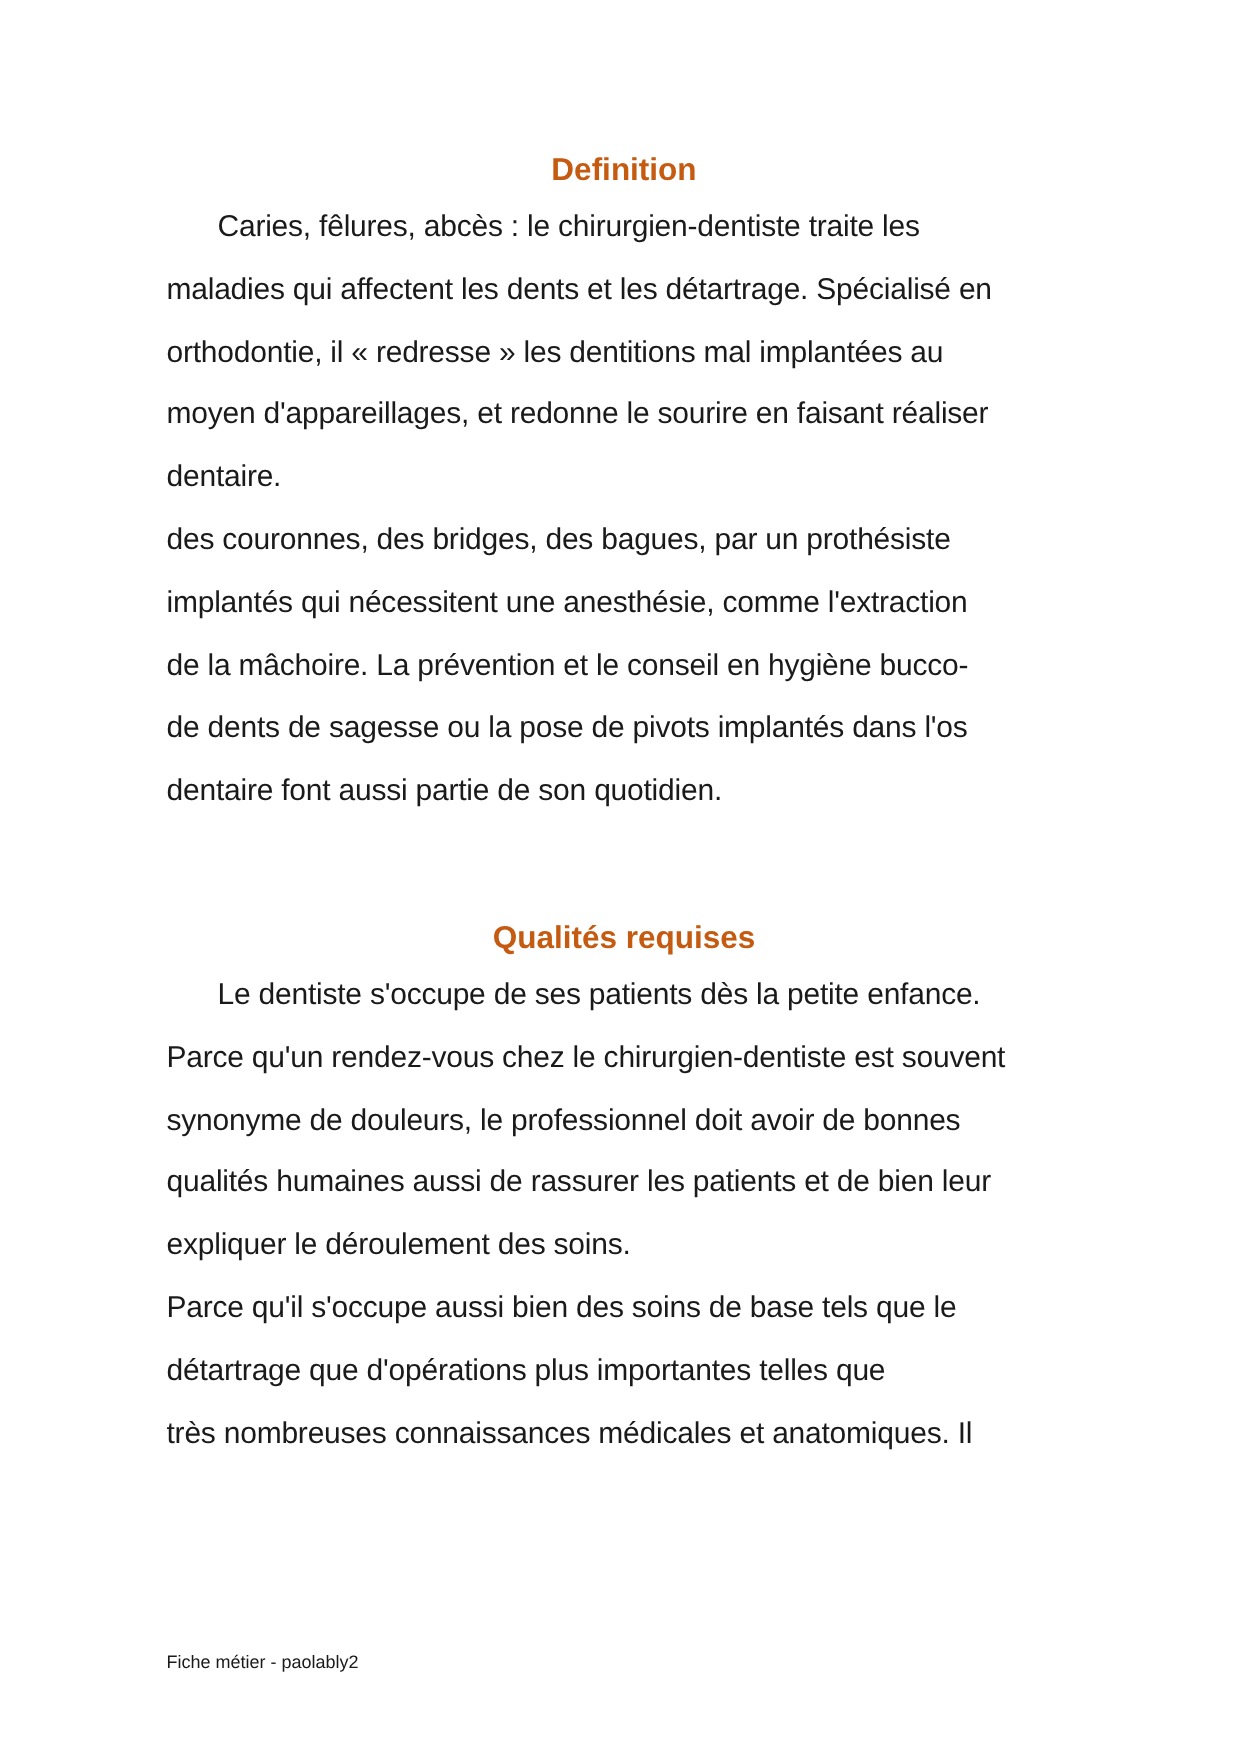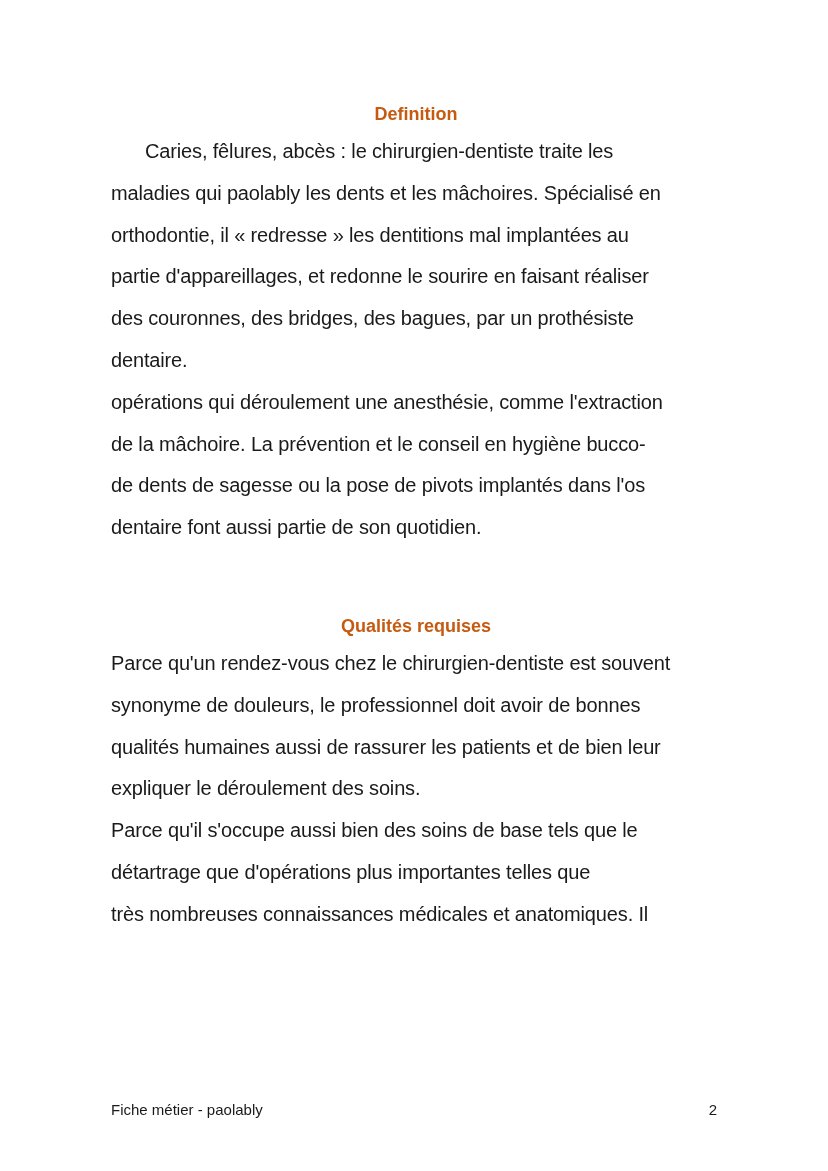--- a/index.html
+++ b/index.html
@@ -24,21 +24,21 @@
     }
     .content {
       position: absolute;
       left: 111px;
       top: 97px;
       width: 610px;
     }
     .heading {
       text-align: center;
       font-weight: bold;
-      font-size: 18px;
+      font-size: 21px;
       color: #C55A11;
       height: 34px;
       line-height: 34px;
       margin: 0;
     }
     .para {
       margin: 0;
       font-size: 20px;
       line-height: 41.8px;
       letter-spacing: -0.15px;
@@ -55,58 +55,58 @@
       height: 44px;
     }
     .section-2 .heading {
       margin-top: 16px;
     }
     .footer {
       position: absolute;
       left: 111px;
       top: 1101px;
       width: 606px;
-      font-size: 15px;
+      font-size: 12px;
       color: #1a1a1a;
       display: flex;
-      justify-content: space-between;
     }
   </style>
 </head>
 <body>
 
 <div class="page">
   <div class="content">
 
     <section class="section-1">
       <h2 class="heading">Definition</h2>
 
       <p class="para">
         <span class="line indent">Caries, fêlures, abcès : le chirurgien-dentiste traite les</span>
-        <span class="line">maladies qui paolably les dents et les mâchoires. Spécialisé en</span>
+        <span class="line">maladies qui affectent les dents et les détartrage. Spécialisé en</span>
         <span class="line">orthodontie, il « redresse » les dentitions mal implantées au</span>
-        <span class="line">partie d'appareillages, et redonne le sourire en faisant réaliser</span>
+        <span class="line">moyen d'appareillages, et redonne le sourire en faisant réaliser</span>
+        <span class="line">dentaire.</span>
         <span class="line">des couronnes, des bridges, des bagues, par un prothésiste</span>
-        <span class="line">dentaire.</span>
       </p>
 
       <p class="para">
-        <span class="line">opérations qui déroulement une anesthésie, comme l'extraction</span>
+        <span class="line">implantés qui nécessitent une anesthésie, comme l'extraction</span>
         <span class="line">de la mâchoire. La prévention et le conseil en hygiène bucco-</span>
         <span class="line">de dents de sagesse ou la pose de pivots implantés dans l'os</span>
         <span class="line">dentaire font aussi partie de son quotidien.</span>
       </p>
     </section>
 
     <div class="section-gap"></div>
 
     <section class="section-2">
       <h2 class="heading">Qualités requises</h2>
 
       <p class="para">
+        <span class="line indent">Le dentiste s'occupe de ses patients dès la petite enfance.</span>
         <span class="line">Parce qu'un rendez-vous chez le chirurgien-dentiste est souvent</span>
         <span class="line">synonyme de douleurs, le professionnel doit avoir de bonnes</span>
         <span class="line">qualités humaines aussi de rassurer les patients et de bien leur</span>
         <span class="line">expliquer le déroulement des soins.</span>
       </p>
 
       <p class="para">
         <span class="line">Parce qu'il s'occupe aussi bien des soins de base tels que le</span>
         <span class="line">détartrage que d'opérations plus importantes telles que</span>
         <span class="line">très nombreuses connaissances médicales et anatomiques. Il</span>

